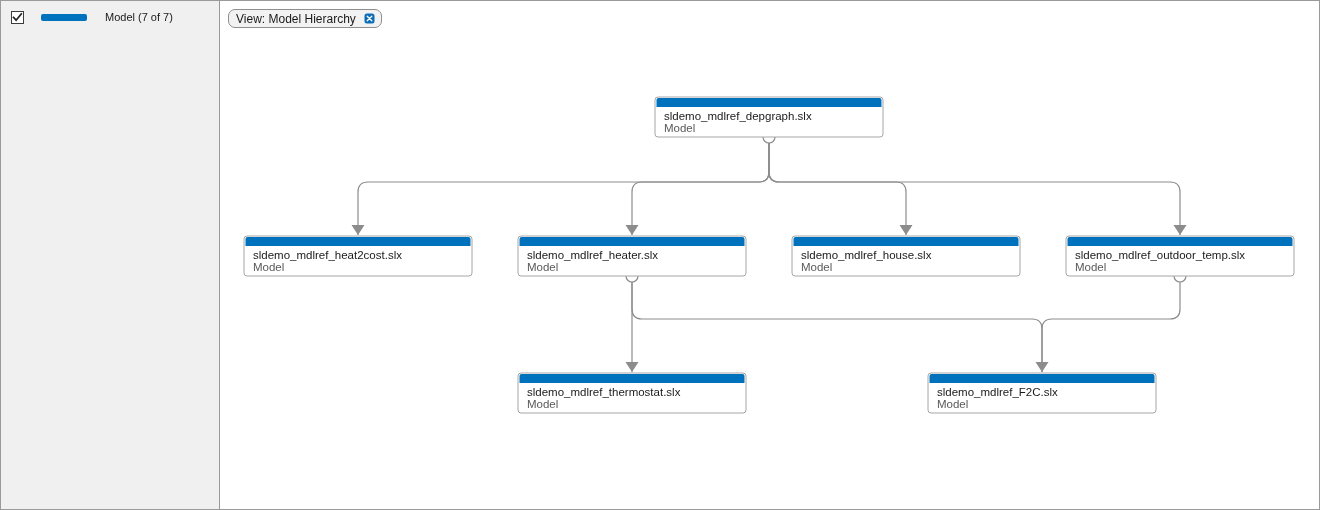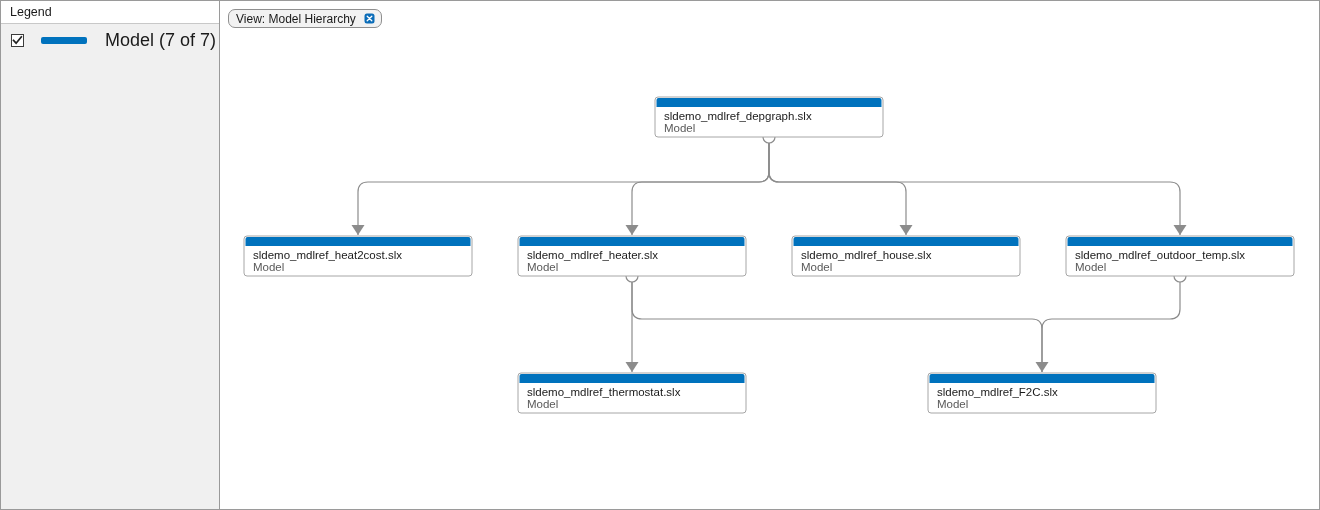--- a/index.html
+++ b/index.html
@@ -72,21 +72,21 @@
   }
   .legend-swatch {
     width: 46px;
     height: 7px;
     border-radius: 2px;
     margin-left: 17px;
     flex: 0 0 46px;
   }
   .legend-label {
     margin-left: 18px;
-    font-size: 18px;
+    font-size: 11px;
     color: #1a1a1a;
     white-space: nowrap;
   }
 
   
   #graph-panel {
     position: relative;
     flex: 1 1 auto;
     height: 100%;
     background: #ffffff;
@@ -153,23 +153,20 @@
     font-size: 11.5px;
     fill: #5a5a5a;
   }
 </style>
 </head>
 <body>
 
 <div id="app">
 
   <div id="legend-panel">
-    <div id="legend-header">
-      <span class="title">Legend</span>
-    </div>
     <div id="legend-body">
       <div class="legend-row">
         <span class="legend-checkbox">
           <svg width="11" height="11" viewBox="0 0 11 11" aria-hidden="true">
             <path d="M1.5 5.4 L4.1 8.2 L9.3 1.9" fill="none" stroke="#222222" stroke-width="1.7" stroke-linecap="square"></path>
           </svg>
         </span>
         <span class="legend-swatch" id="swatch-model" style="background: rgb(0, 114, 189);"></span>
         <span class="legend-label">Model (7 of 7)</span>
       </div>

